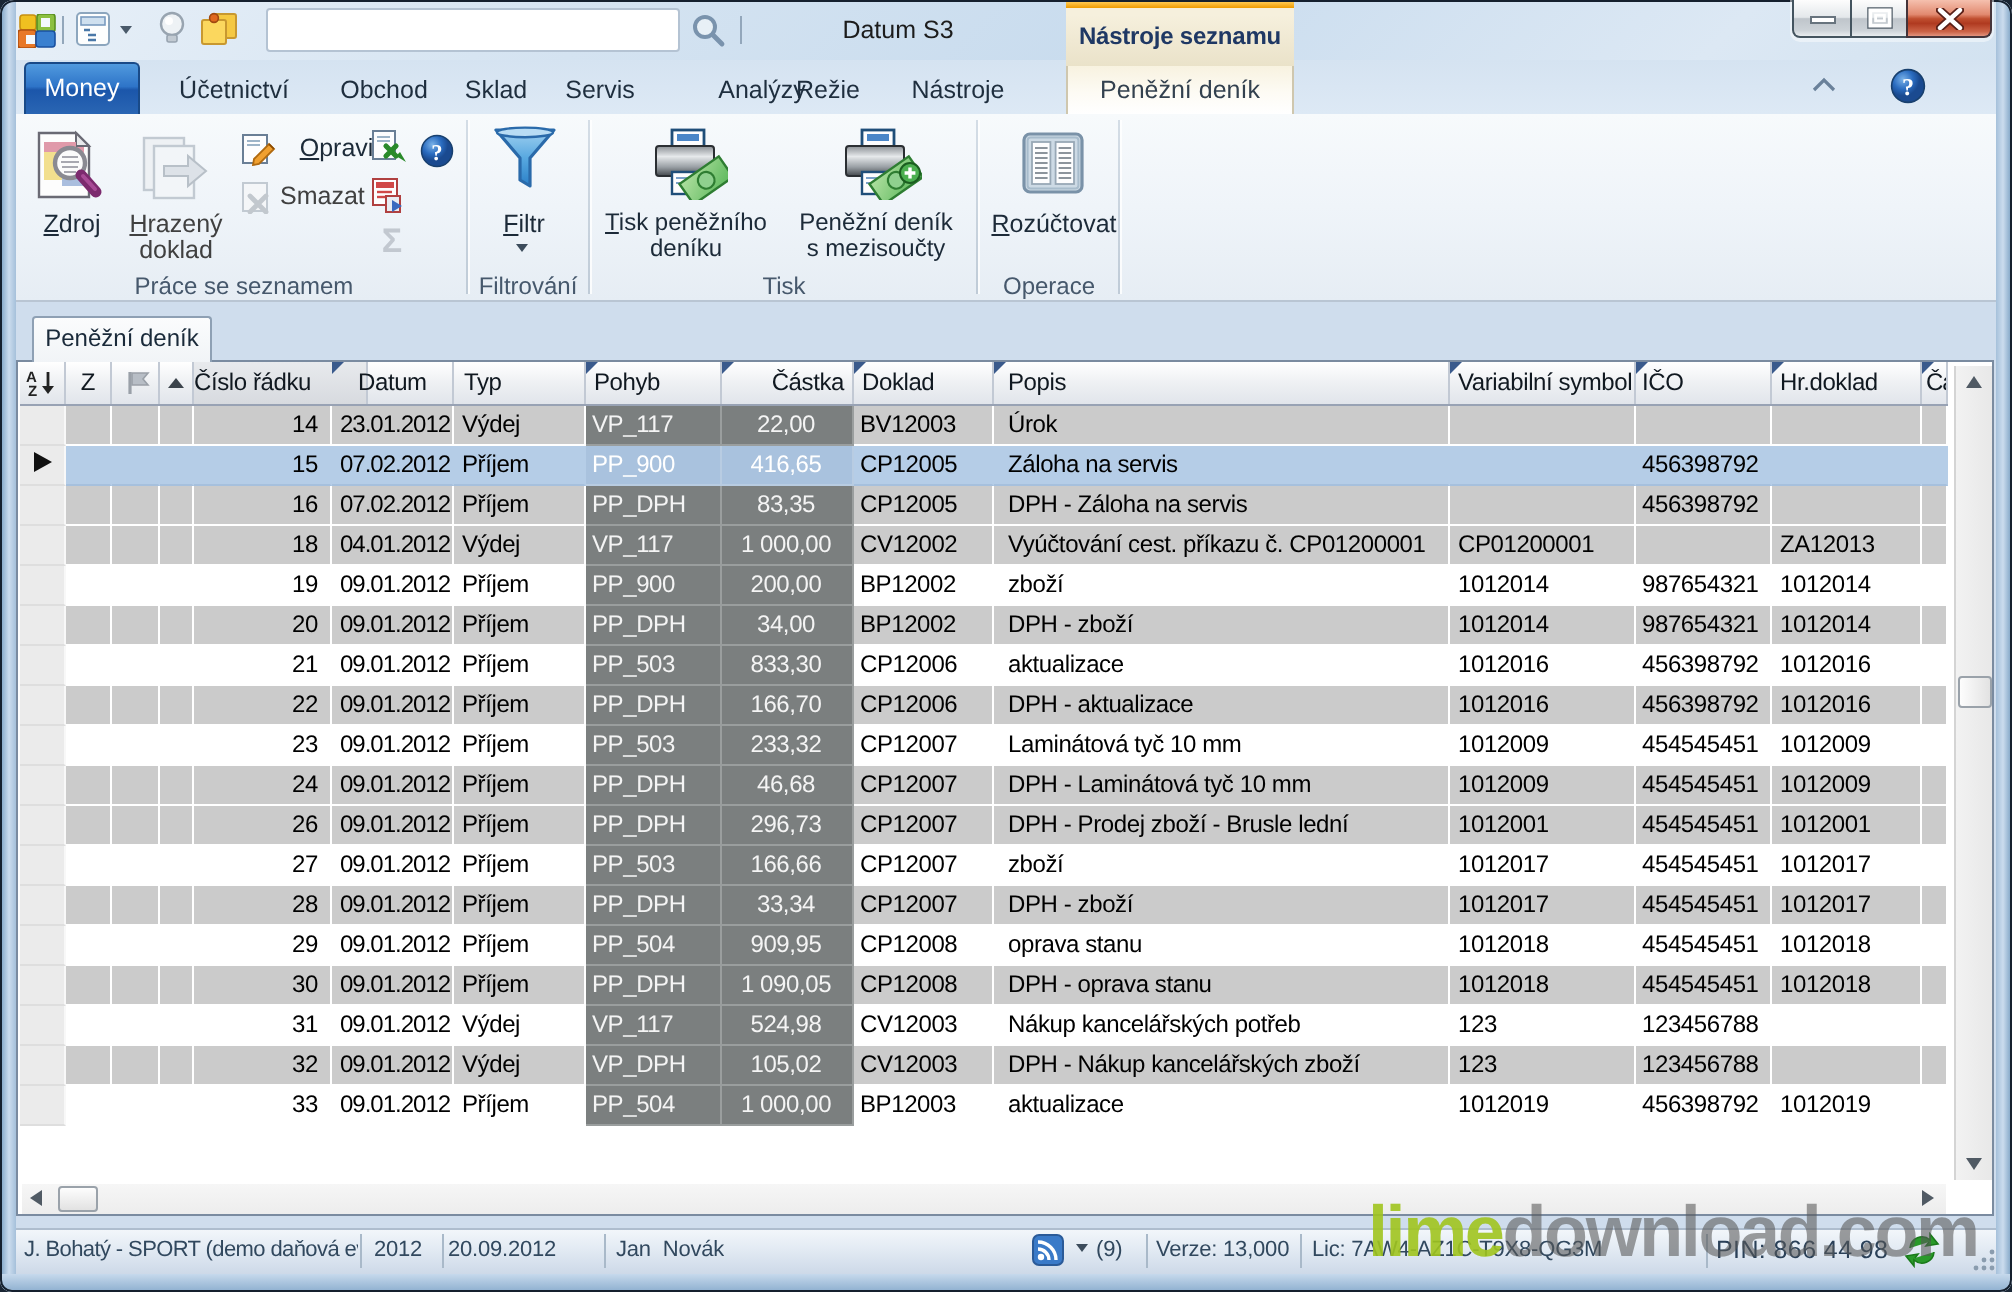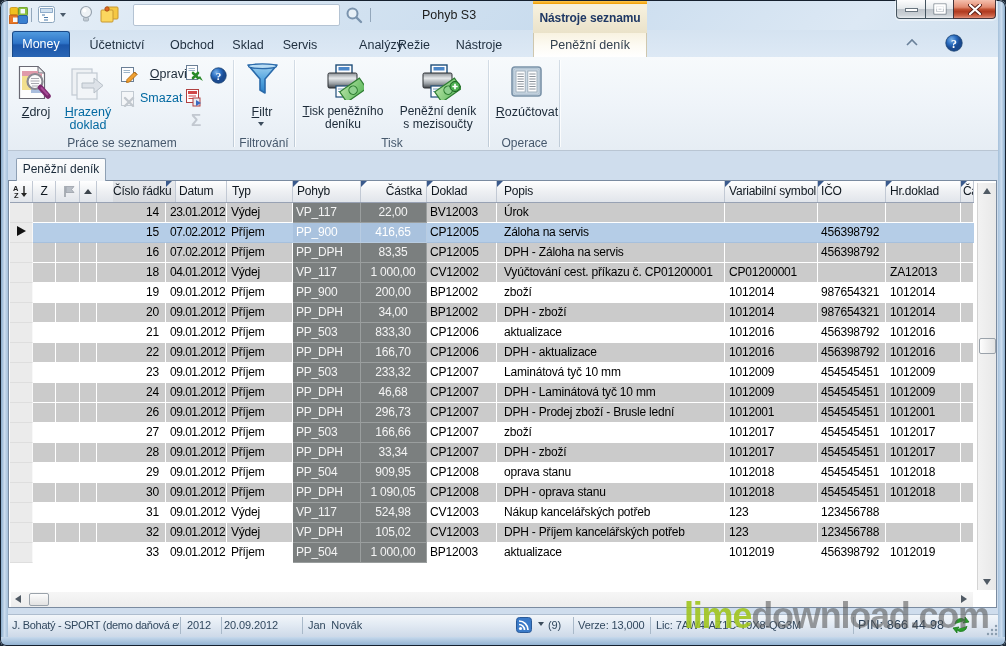--- a/index.html
+++ b/index.html
@@ -21,21 +21,21 @@
 #ctx{left:533px;top:1px;width:114px;height:32px;background:linear-gradient(180deg,#f6f0dd 20%,#eae2c9);}
 #ctxbar{left:533px;top:1px;width:114px;height:3px;background:linear-gradient(180deg,#ffc952,#ef9b00);}
 #ctxlbl{left:533px;top:11px;width:114px;text-align:center;font-size:12px;font-weight:bold;color:#1f3864;letter-spacing:-0.1px;}
 #atab{left:533px;top:33px;width:114px;height:24px;background:linear-gradient(180deg,#f8f2e0 0%,#fdfbf4 55%,#ffffff 100%);border-left:1px solid #cfc7ae;border-right:1px solid #cfc7ae;box-sizing:border-box;text-align:center;font-size:12.5px;color:#33414f;line-height:24px;z-index:3;}
 
 #ribbon{left:1px;top:57px;width:1004px;height:94px;background:linear-gradient(180deg,#f7fafc 0%,#eff4f9 50%,#e6edf4 100%);border-bottom:1px solid #b9c5d3;box-sizing:border-box;}
 .gsep{position:absolute;top:60px;width:1px;height:87px;background:linear-gradient(180deg,#d4dde6,#bfcbd7);}
 .gsep2{position:absolute;top:60px;width:1px;height:87px;background:rgba(255,255,255,.8);}
 .glbl{position:absolute;top:136px;height:13px;font-size:12px;color:#46586c;text-align:center;}
 .blbl{position:absolute;font-size:12px;color:#1c2a38;text-align:center;line-height:13px;}
-.blbl.dis{color:#0369a1;}
+.blbl.dis{color:#404040;}
 u{text-decoration:underline;}
 
 #listtab{left:16px;top:158px;width:90px;height:24px;background:linear-gradient(180deg,#fbfcfd,#f1f4f7);border:1px solid #8ea0b4;border-bottom:1px solid #f3f5f8;border-radius:2px 2px 0 0;box-sizing:border-box;font-size:12px;color:#1a2a3a;text-align:center;line-height:21px;z-index:4;}
 #gridframe{left:8px;top:180px;width:989px;height:428px;background:#fff;border:1px solid #7a8ba0;box-sizing:border-box;z-index:1;}
 #gridclip{left:10px;top:203px;width:964px;height:388px;overflow:hidden;background:#fff;z-index:2;}
 table#grid{border-collapse:separate;border-spacing:0;table-layout:fixed;width:964px;font-size:12px;color:#000;}
 #grid td{padding:0 3px;height:19px;line-height:19px;border-right:1px solid #fff;border-bottom:1px solid #fff;overflow:hidden;white-space:nowrap;letter-spacing:-0.2px;}
 #grid tr.g td{background:#cbcbcb;}
 #grid tr.w td{background:#fff;}
 #grid tr.sel td{background:#b5cde7;border-bottom-color:#a6c0dd;border-right-color:#b5cde7;}
@@ -101,21 +101,21 @@
     <rect x="6" y="2" width="12" height="12" rx="1" fill="#f5c842" stroke="#c89830" stroke-width="1"></rect>
     <rect x="1" y="5" width="12" height="12" rx="1" fill="#fbd75e" stroke="#c89830" stroke-width="1"></rect>
     <circle cx="7" cy="4" r="2.2" fill="#e06820" stroke="#a04810" stroke-width="0.8"></circle>
   </svg>
   <div class="abs" id="searchbox"></div>
   <svg class="abs" style="left:345px;top:6px" width="18" height="18" viewBox="0 0 18 18">
     <circle cx="7.5" cy="7.5" r="5" fill="#e8f0f6" stroke="#7a93ad" stroke-width="2"></circle>
     <line x1="11.5" y1="11.5" x2="16" y2="16" stroke="#7a93ad" stroke-width="2.4" stroke-linecap="round"></line>
   </svg>
   <div class="abs" style="left:370px;top:8px;width:1px;height:14px;background:#93a7bb;"></div>
-  <div class="abs" id="apptitle">Pohyb S3</div>
+  <div class="abs" id="apptitle">Datum S3</div>
   <div class="abs" style="left:895px;top:0;width:102px;height:21px;border-radius:0 0 5px 5px;background:rgba(255,255,255,0.45);z-index:61;"></div>
   <div class="abs" id="wbtns">
     <div class="wb" style="left:0;width:30px;border-radius:0 0 0 4px;background:linear-gradient(180deg,#fdfdfd 0%,#e4e8eb 48%,#bfc5cb 52%,#cdd3d8 85%,#e8ecef 100%);border:1px solid #44545f;border-top:none;"></div>
     <div class="wb" style="left:29px;width:29px;background:linear-gradient(180deg,#fdfdfd 0%,#e4e8eb 48%,#bfc5cb 52%,#cdd3d8 85%,#e8ecef 100%);border:1px solid #44545f;border-top:none;"></div>
     <div class="wb" style="left:57px;width:43px;border-radius:0 0 4px 0;background:linear-gradient(180deg,#f5c0ae 0%,#e28a70 40%,#c04f30 52%,#b03a20 65%,#cc6448 88%,#e2937e 100%);border:1px solid #44343a;border-top:none;"></div>
     <div class="abs" style="left:9px;top:8px;width:13px;height:4px;background:#fff;border:1px solid #68747e;box-sizing:border-box;"></div>
     <svg class="abs" style="left:37px;top:3px" width="14" height="12" viewBox="0 0 14 12">
       <rect x="1" y="1" width="12" height="10" fill="none" stroke="#5a6670" stroke-width="0.8"></rect>
       <rect x="2.2" y="2.2" width="9.6" height="7.6" fill="none" stroke="#fff" stroke-width="1.8"></rect>
       <rect x="4.8" y="4.6" width="4.4" height="2.8" fill="none" stroke="#fff" stroke-width="1.4"></rect>
@@ -619,21 +619,21 @@
             <td class="gut"></td>
             <td></td>
             <td></td>
             <td></td>
             <td class="num">32</td>
             <td class="dt">09.01.2012</td>
             <td class="ty">Výdej</td>
             <td class="dark ph">VP_DPH</td>
             <td class="dark amt">105,02</td>
             <td class="dk">CV12003</td>
-            <td class="pp">DPH - Příjem kancelářských potřeb</td>
+            <td class="pp">DPH - Nákup kancelářských zboží</td>
             <td class="vs">123</td>
             <td class="ic">123456788</td>
             <td class="hd"></td>
             <td></td>
           </tr>
 <tr class="w">
             <td class="gut"></td>
             <td></td>
             <td></td>
             <td></td>
@@ -650,21 +650,21 @@
             <td></td>
           </tr>
       </tbody>
     </table>
   </div>
   <div class="abs" id="ghead">
 <div class="hc" style="left:0px;width:23px;"></div>
 <div class="hc" style="left:23px;width:23px;text-align:center;">Z</div>
 <div class="hc" style="left:46px;width:24px;"></div>
 <div class="hc" style="left:70px;width:17px;"></div>
-<div class="hc" style="left:87px;width:63px;background:linear-gradient(180deg,#e8eaed,#d7dadf);text-align:right;padding-right:6px;margin-left:16px;">Číslo řádku</div>
+<div class="hc" style="left:87px;width:87px;background:linear-gradient(180deg,#e8eaed,#d7dadf);padding-right:6px;">Číslo řádku</div>
 <div class="hc" style="left:156px;width:61px;padding-left:13px;"><span class="tri"></span>Datum</div>
 <div class="hc" style="left:217px;width:66px;padding-left:5px;">Typ</div>
 <div class="hc" style="left:283px;width:68px;padding-left:4px;"><span class="tri"></span>Pohyb</div>
 <div class="hc" style="left:351px;width:66px;text-align:right;padding-right:4px;"><span class="tri"></span>Částka</div>
 <div class="hc" style="left:417px;width:70px;padding-left:4px;"><span class="tri"></span>Doklad</div>
 <div class="hc" style="left:487px;width:228px;padding-left:7px;"><span class="tri"></span>Popis</div>
 <div class="hc" style="left:715px;width:93px;padding-left:4px;"><span class="tri"></span>Variabilní symbol</div>
 <div class="hc" style="left:808px;width:68px;padding-left:3px;"><span class="tri"></span>IČO</div>
 <div class="hc" style="left:876px;width:75px;padding-left:4px;"><span class="tri"></span>Hr.doklad</div>
 <div class="hc" style="left:951px;width:13px;padding-left:2px;letter-spacing:-0.5px;"><span class="tri"></span>Čá</div>

